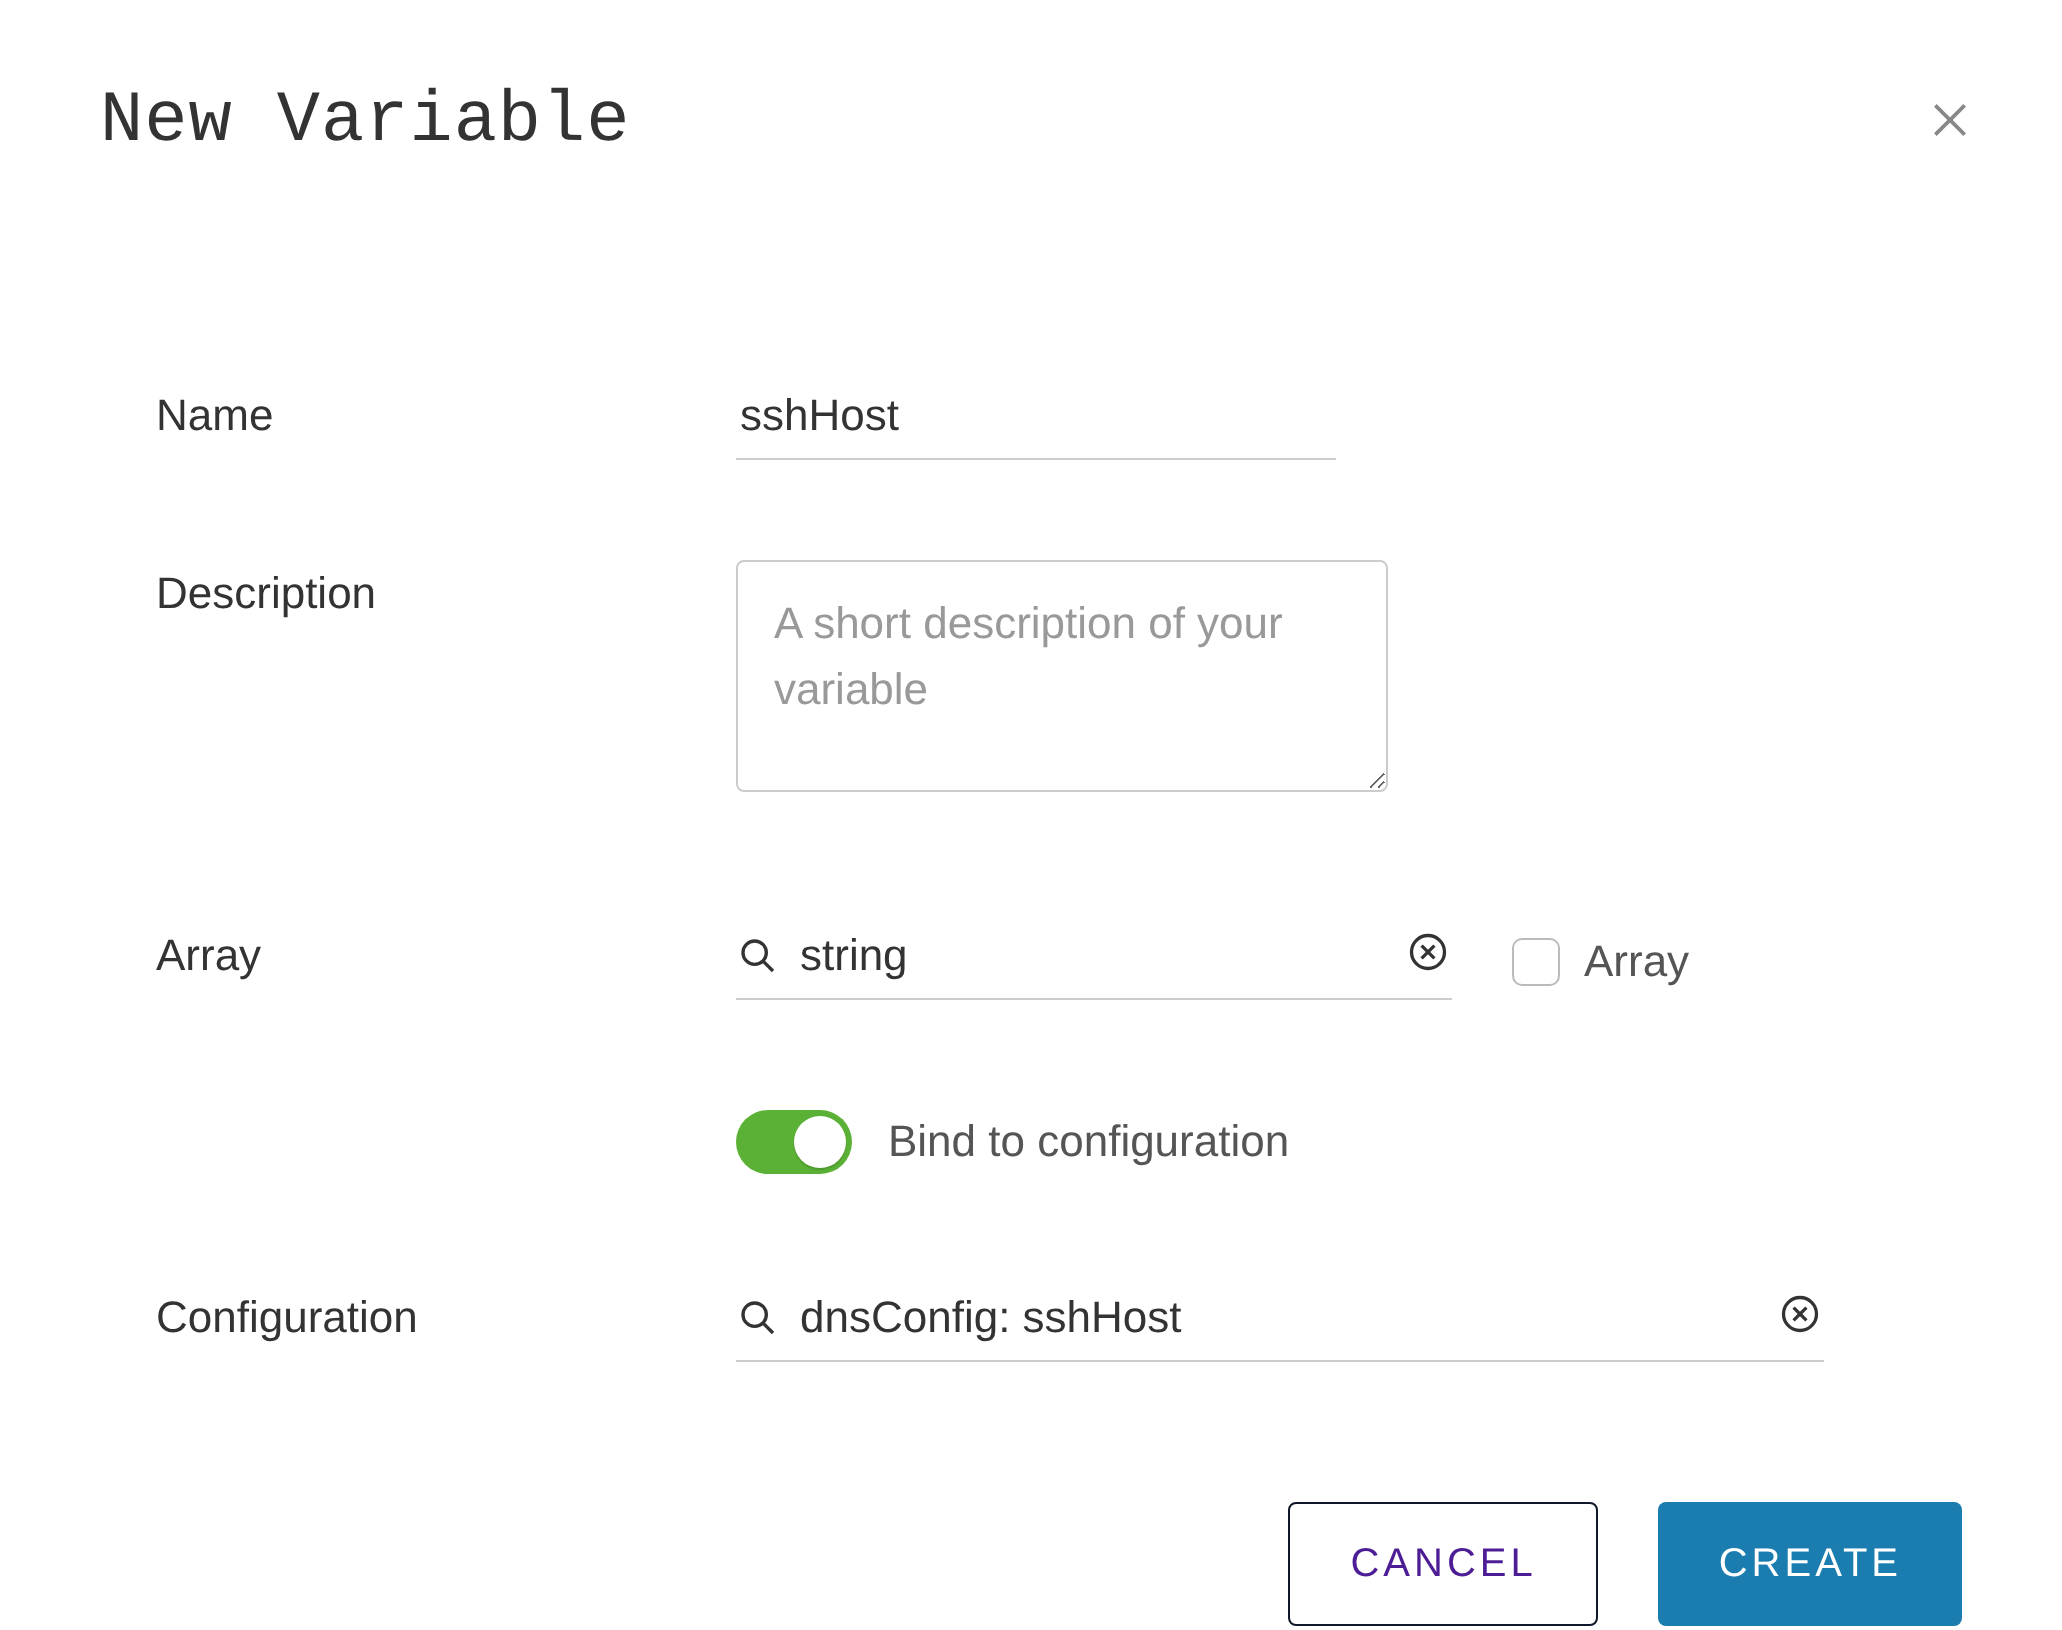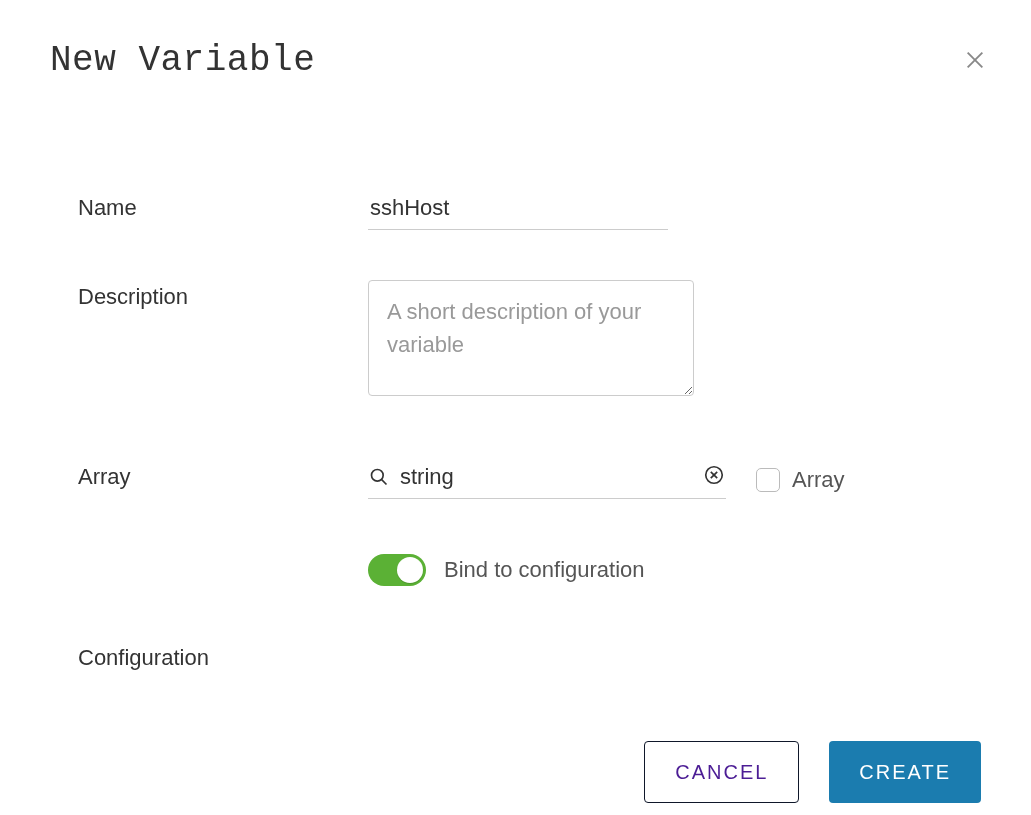--- a/index.html
+++ b/index.html
@@ -258,20 +258,40 @@
         <div class="toggle">
           <div class="toggle-knob"></div>
         </div>
         <span class="toggle-label">Bind to configuration</span>
       </div>
     </div>
   </div>
 
   <div class="row" style="margin-bottom:0;">
     <div class="label-col">Configuration</div>
+    <div class="field-col">
+      <div class="search-field config-field">
+        <span class="search-icon">
+          <svg viewBox="0 0 24 24">
+              <circle cx="10" cy="10" r="7"></circle>
+              <line x1="15.2" y1="15.2" x2="21" y2="21"></line>
+            </svg>
+        </span>
+        <input class="search-input" type="text" value="dnsConfig: sshHost" style="">
+        <span class="clear-icon">
+          <span>
+            <svg viewBox="0 0 24 24" fill="none" stroke="#333" stroke-width="1.8">
+              <circle cx="12" cy="12" r="9"></circle>
+              <line x1="8.5" y1="8.5" x2="15.5" y2="15.5"></line>
+              <line x1="15.5" y1="8.5" x2="8.5" y2="15.5"></line>
+            </svg>
+          </span>
+        </span>
+      </div>
+    </div>
   </div>
 
   <div class="footer">
     <div class="btn btn-outline">CANCEL</div>
     <div class="btn btn-primary">CREATE</div>
   </div>
 
 </div>
 
 </body></html>

